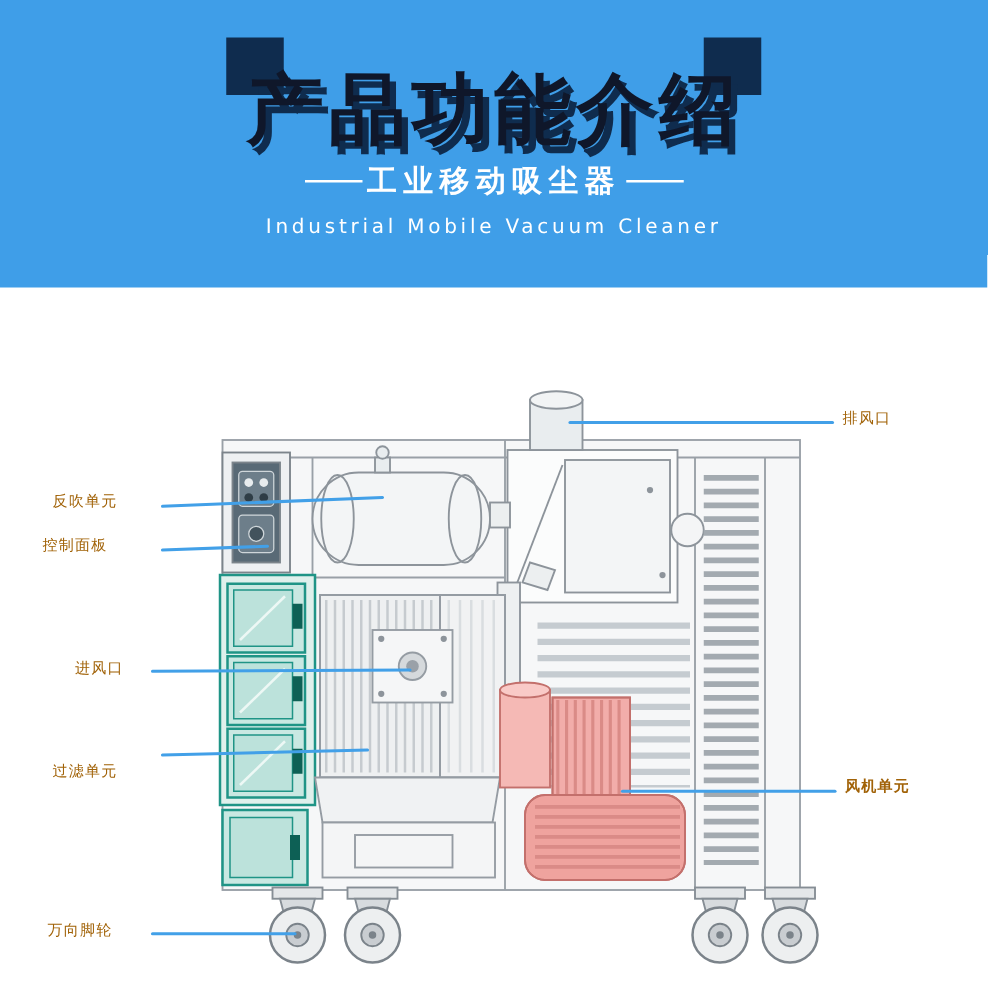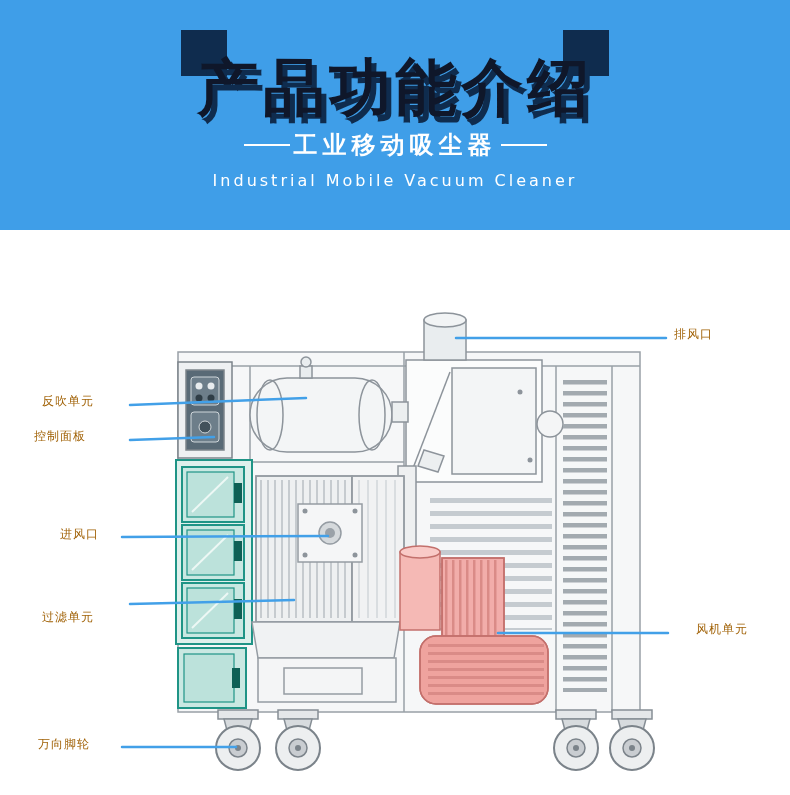--- a/index.html
+++ b/index.html
@@ -43,21 +43,21 @@
     position: absolute; z-index: 3;
     font-size: 12px; color: #a16207; font-weight: 500;
     letter-spacing: 1px; white-space: nowrap;
   }
   .label-backblow { left: 42px;  top: 393px; }
   .label-control  { left: 34px;  top: 428px; }
   .label-inlet    { left: 60px;  top: 526px; }
   .label-filter   { left: 42px;  top: 592px; margin-top: 17px; }
   .label-casters  { left: 38px;  top: 736px; }
   .label-exhaust  { left: 674px; top: 326px; }
-  .label-fan      { left: 696px; top: 621px; }
+  .label-fan      { left: 676px; top: 621px; font-weight: bold; }
 </style>
 </head>
 <body>
 
 <div class="page">
 
   <div class="header">
     <div class="title-wrap">
       <span class="corner-block left"></span>
       <span class="corner-block right"></span>

